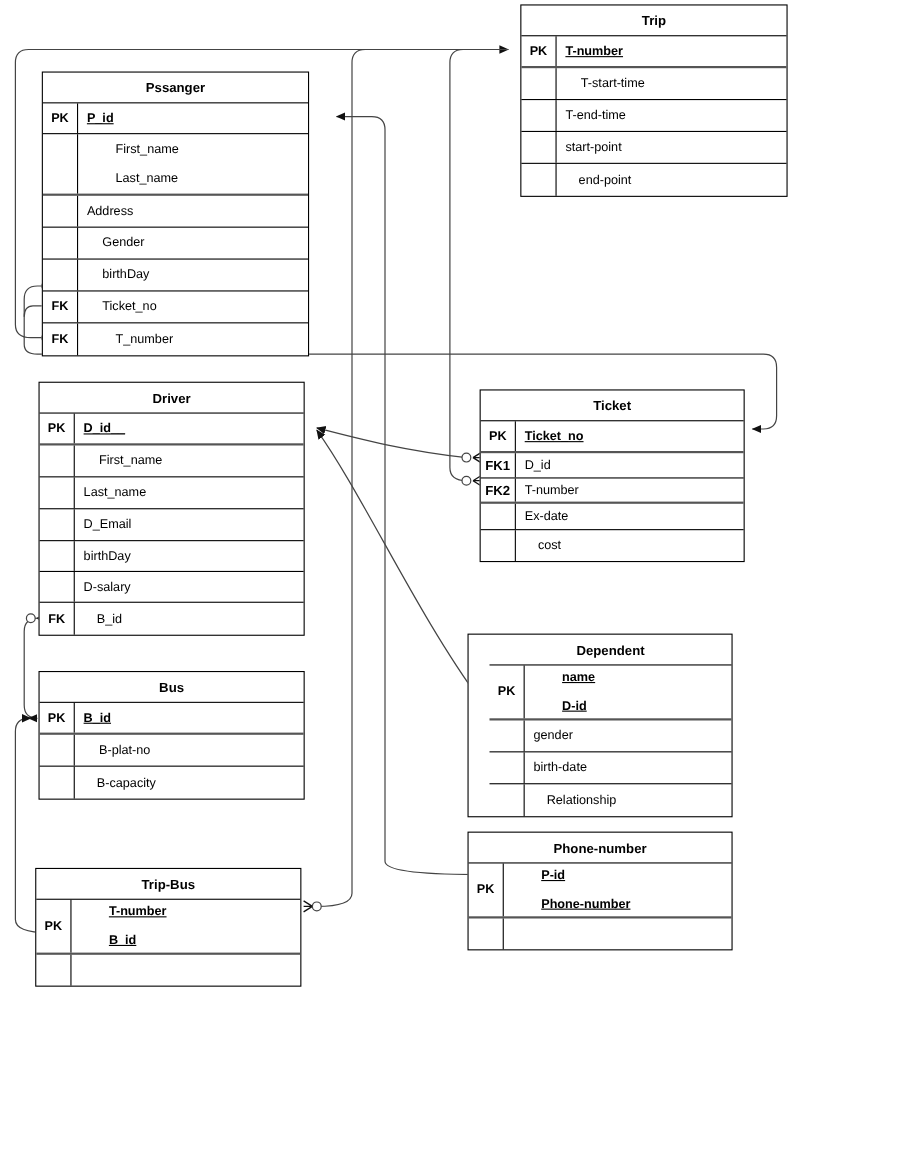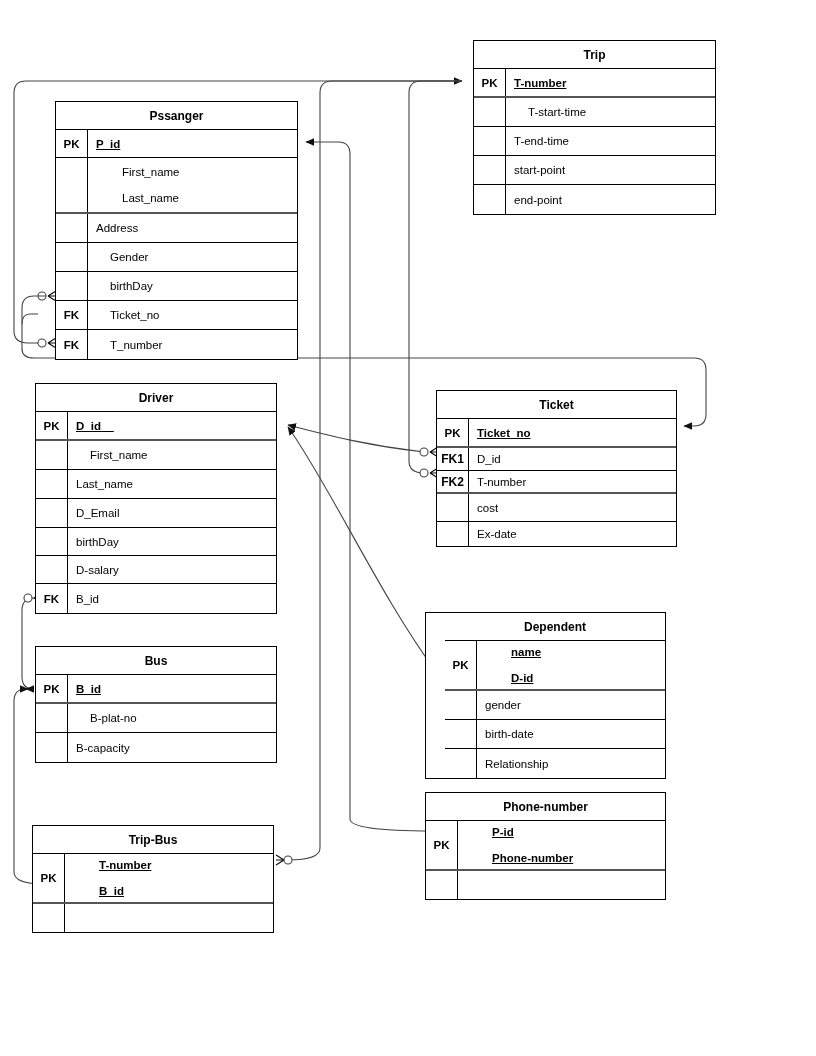--- a/index.html
+++ b/index.html
@@ -1,25 +1,25 @@
 <!DOCTYPE html>
 <html><head>
 <meta charset="utf-8">
 <style>
   html,body{margin:0;padding:0;background:#ffffff;}
   body{width:816px;height:1056px;position:relative;overflow:hidden;
        font-family:"Liberation Sans","DejaVu Sans",sans-serif;color:#000;}
-  #canvas{position:absolute;left:0;top:0;width:816px;height:872px;margin-top:36px;}
+  #canvas{position:absolute;left:0;top:0;width:816px;height:872px;}
   svg.links{position:absolute;left:0;top:0;width:816px;height:1056px;pointer-events:none;}
 
   .entity{position:absolute;border:1px solid #000;background:#fff;box-sizing:border-box;}
   .etitle{height:28px;line-height:28px;text-align:center;font-weight:bold;font-size:12px;
           border-bottom:1px solid #000;box-sizing:border-box;}
   .erow{display:flex;box-sizing:border-box;border-bottom:1px solid #000;}
-  .erow:last-child{border-bottom:none;}
+  .erow:last-child{border-bottom:none;gap:12px;}
   .erow.thick{border-bottom:2px solid #555;}
   .ekey{width:32px;flex:0 0 32px;border-right:1px solid #000;box-sizing:border-box;
         font-size:11.5px;font-weight:bold;display:flex;align-items:center;
         justify-content:center;padding:0;}
   .ekey.small{font-size:12px;}
   .eattr{flex:1 1 auto;box-sizing:border-box;font-size:11.5px;display:flex;
          align-items:center;padding-left:8px;}
   .eattr.ind{padding-left:22px;}
   .pk{font-weight:bold;text-decoration:underline;}
   .h29{height:29px;}
@@ -131,21 +131,21 @@
     <div class="erow h29">
       <div class="ekey"></div>
       <div class="eattr">start-point</div>
     </div>
     <div class="erow h29">
       <div class="ekey"></div>
       <div class="eattr">end-point</div>
     </div>
   </div>
 
-  <div class="entity" style="left:55px;top:65px;width:243px;">
+  <div class="entity" style="left:38px;top:65px;width:243px;">
     <div class="etitle">Pssanger</div>
     <div class="erow h28">
       <div class="ekey">PK</div>
       <div class="eattr pk">P_id</div>
     </div>
     <div class="erow h56 thick">
       <div class="ekey"></div>
       <div class="stack">
         <div class="line ind">First_name</div>
         <div class="line ind">Last_name</div>
@@ -212,27 +212,27 @@
       <div class="eattr pk">Ticket_no</div>
     </div>
     <div class="erow h23">
       <div class="ekey small">FK1</div>
       <div class="eattr">D_id</div>
     </div>
     <div class="erow h23 thick">
       <div class="ekey small">FK2</div>
       <div class="eattr">T-number</div>
     </div>
+    <div class="erow h24">
+      <div class="ekey"></div>
+      <div class="eattr">Ex-date</div>
+    </div>
     <div class="erow h28">
       <div class="ekey"></div>
       <div class="eattr">cost</div>
-    </div>
-    <div class="erow h24">
-      <div class="ekey"></div>
-      <div class="eattr">Ex-date</div>
     </div>
   </div>
 
   <div class="entity" style="left:425px;top:576px;width:241px;padding-left:19px;">
     <div class="etitle">Dependent</div>
     <div class="erow h50 thick">
       <div class="ekey tallkey">PK</div>
       <div class="stack">
         <div class="line pk ind">name</div>
         <div class="line pk ind">D-id</div>

